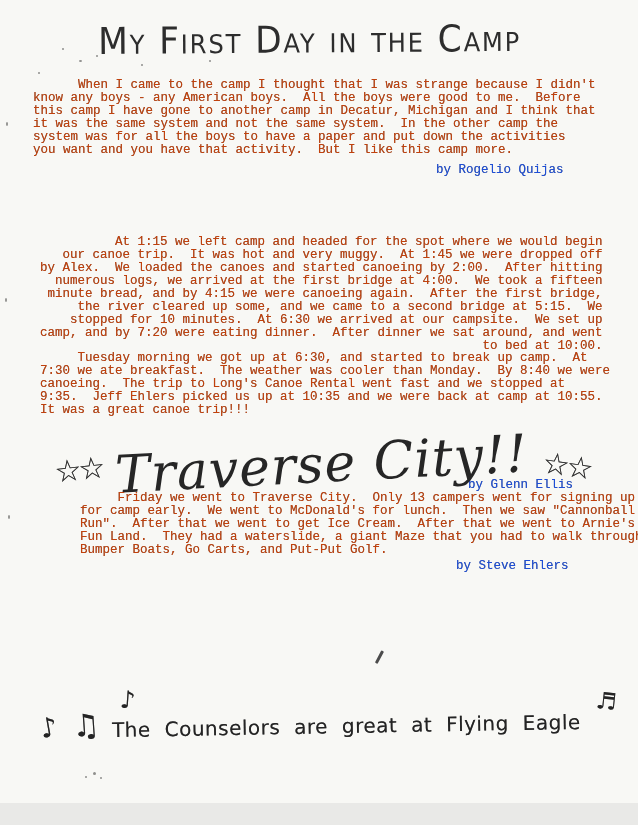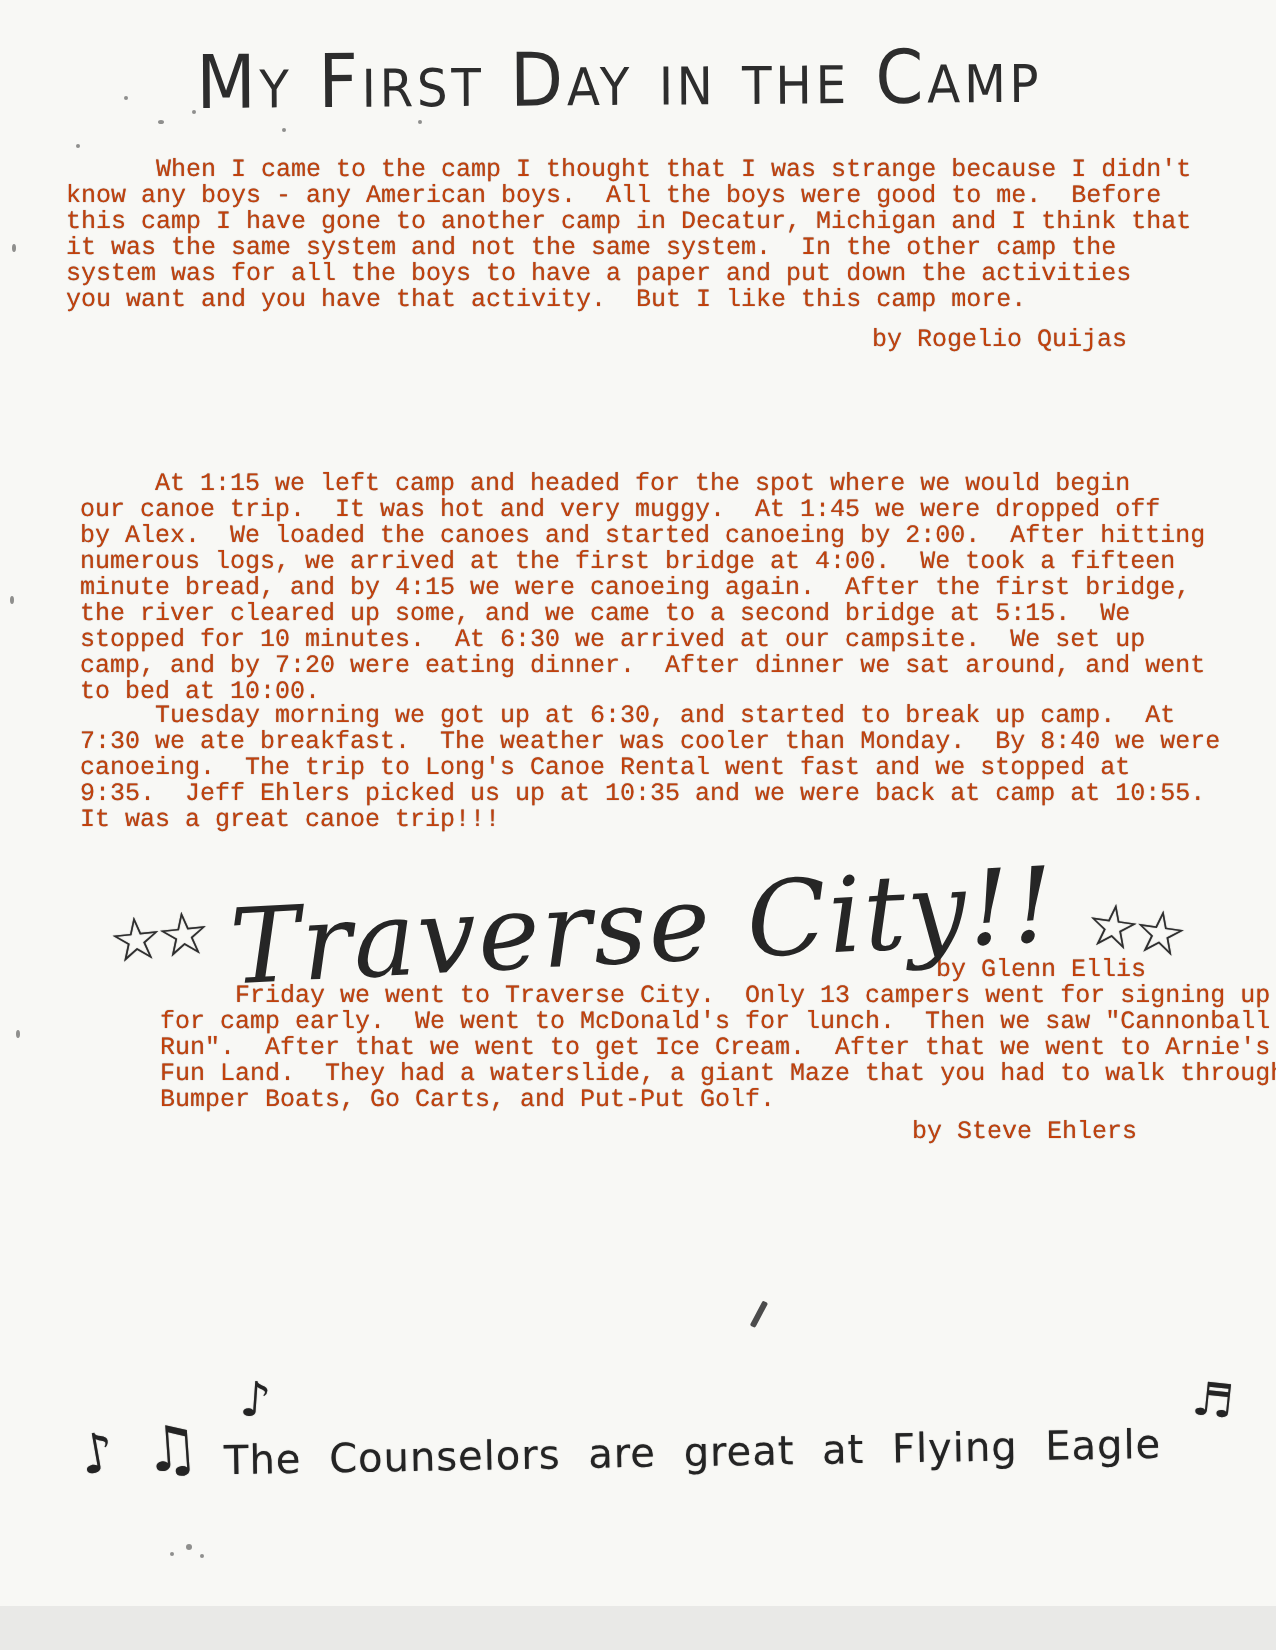--- a/index.html
+++ b/index.html
@@ -13,21 +13,21 @@
   .typed {
     position:absolute; margin:0;
     font-family:"Liberation Mono","DejaVu Sans Mono",monospace;
     font-size:12.5px; line-height:13px; white-space:pre;
     color:#c2410c; text-shadow:0 0 0.5px rgba(20,20,20,0.55);
     letter-spacing:0px;
   }
   .byline {
     position:absolute; margin:0;
     font-family:"Liberation Mono","DejaVu Sans Mono",monospace;
-    font-size:12.5px; color:#c2410c;
+    font-size:12.5px; color:#1d4ed8;
     text-shadow:0 0 0.5px rgba(20,20,20,0.55);
     white-space:nowrap;
   }
   
   .title1 {
     position:absolute; left:98px; top:20px; margin:0;
     font-family:"DejaVu Sans",sans-serif; font-weight:400;
     font-variant:small-caps; font-size:37px; letter-spacing:2px;
     color:#2d2d2d; transform:scaleX(0.93) rotate(-0.4deg);
     transform-origin:left top; white-space:nowrap;
@@ -97,21 +97,21 @@
 
   <h1 class="title1">My First Day in the Camp</h1>
   <pre class="typed" style="left:33px; top:79px;">      When I came to the camp I thought that I was strange because I didn't
 know any boys - any American boys.  All the boys were good to me.  Before
 this camp I have gone to another camp in Decatur, Michigan and I think that
 it was the same system and not the same system.  In the other camp the
 system was for all the boys to have a paper and put down the activities
 you want and you have that activity.  But I like this camp more.</pre>
   <p class="byline" style="left:436px; top:163px;">by Rogelio Quijas</p>
 
-  <pre class="typed" style="left:40px; top:236px;">     At 1:15 we left camp and headed for the spot where we would begin
+  <pre class="typed" style="left:40px; top:236px;text-align:right;">     At 1:15 we left camp and headed for the spot where we would begin
 our canoe trip.  It was hot and very muggy.  At 1:45 we were dropped off
 by Alex.  We loaded the canoes and started canoeing by 2:00.  After hitting
 numerous logs, we arrived at the first bridge at 4:00.  We took a fifteen
 minute bread, and by 4:15 we were canoeing again.  After the first bridge,
 the river cleared up some, and we came to a second bridge at 5:15.  We
 stopped for 10 minutes.  At 6:30 we arrived at our campsite.  We set up
 camp, and by 7:20 were eating dinner.  After dinner we sat around, and went
 to bed at 10:00.</pre>
   <pre class="typed" style="left:40px; top:352px;">     Tuesday morning we got up at 6:30, and started to break up camp.  At
 7:30 we ate breakfast.  The weather was cooler than Monday.  By 8:40 we were

